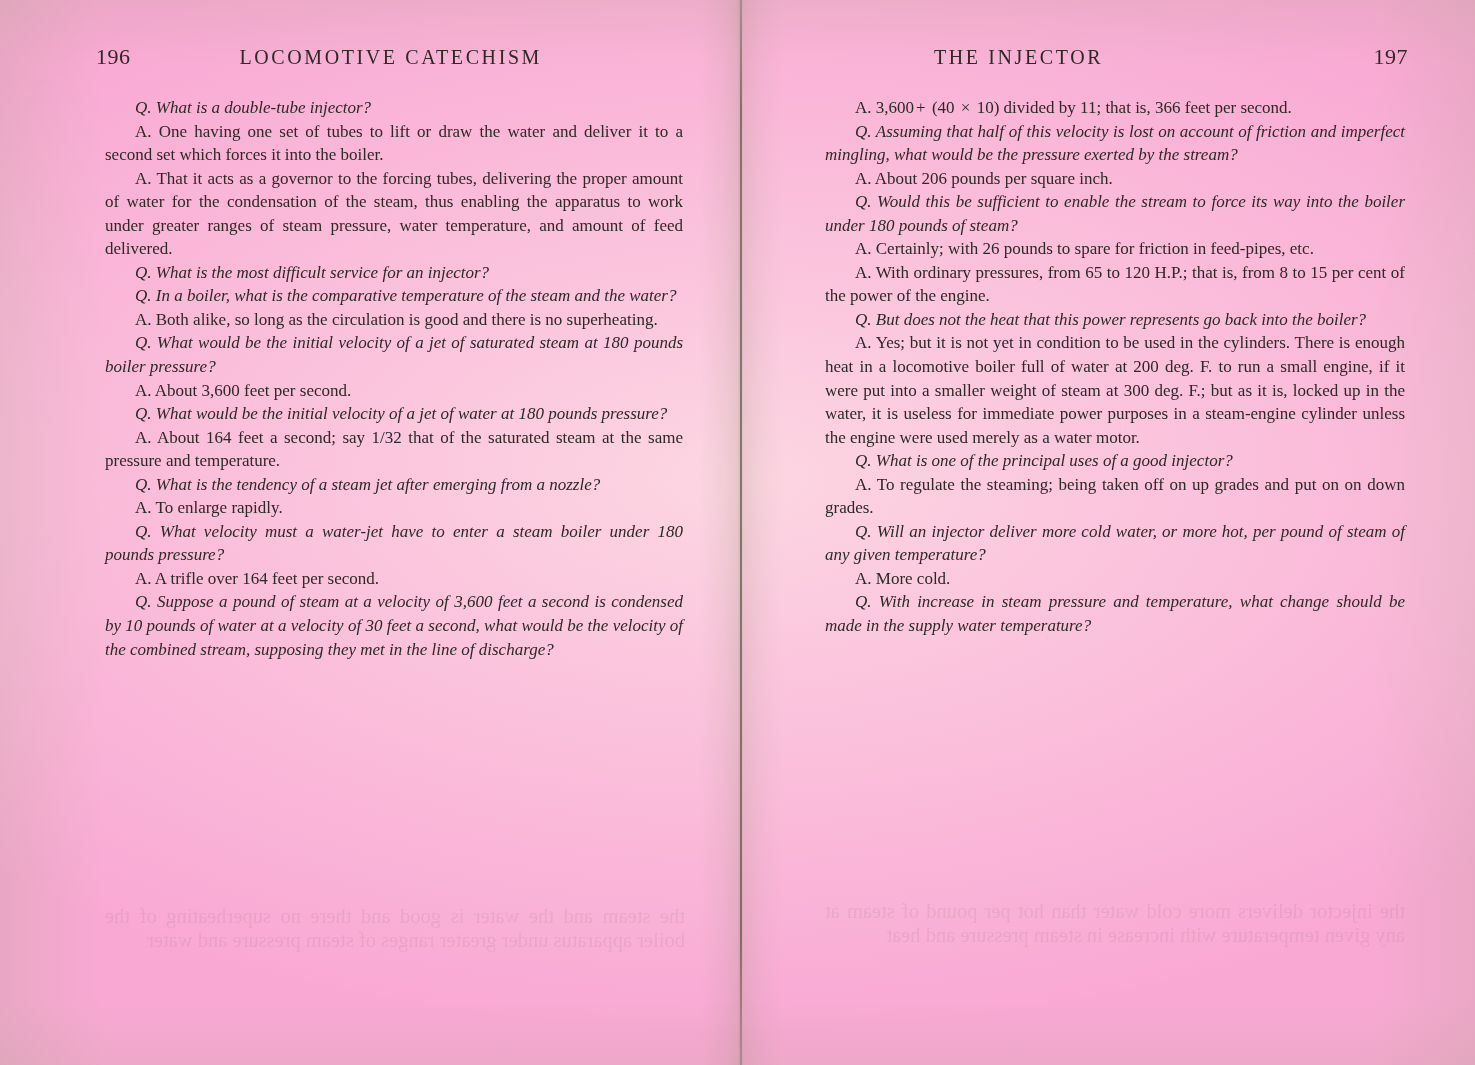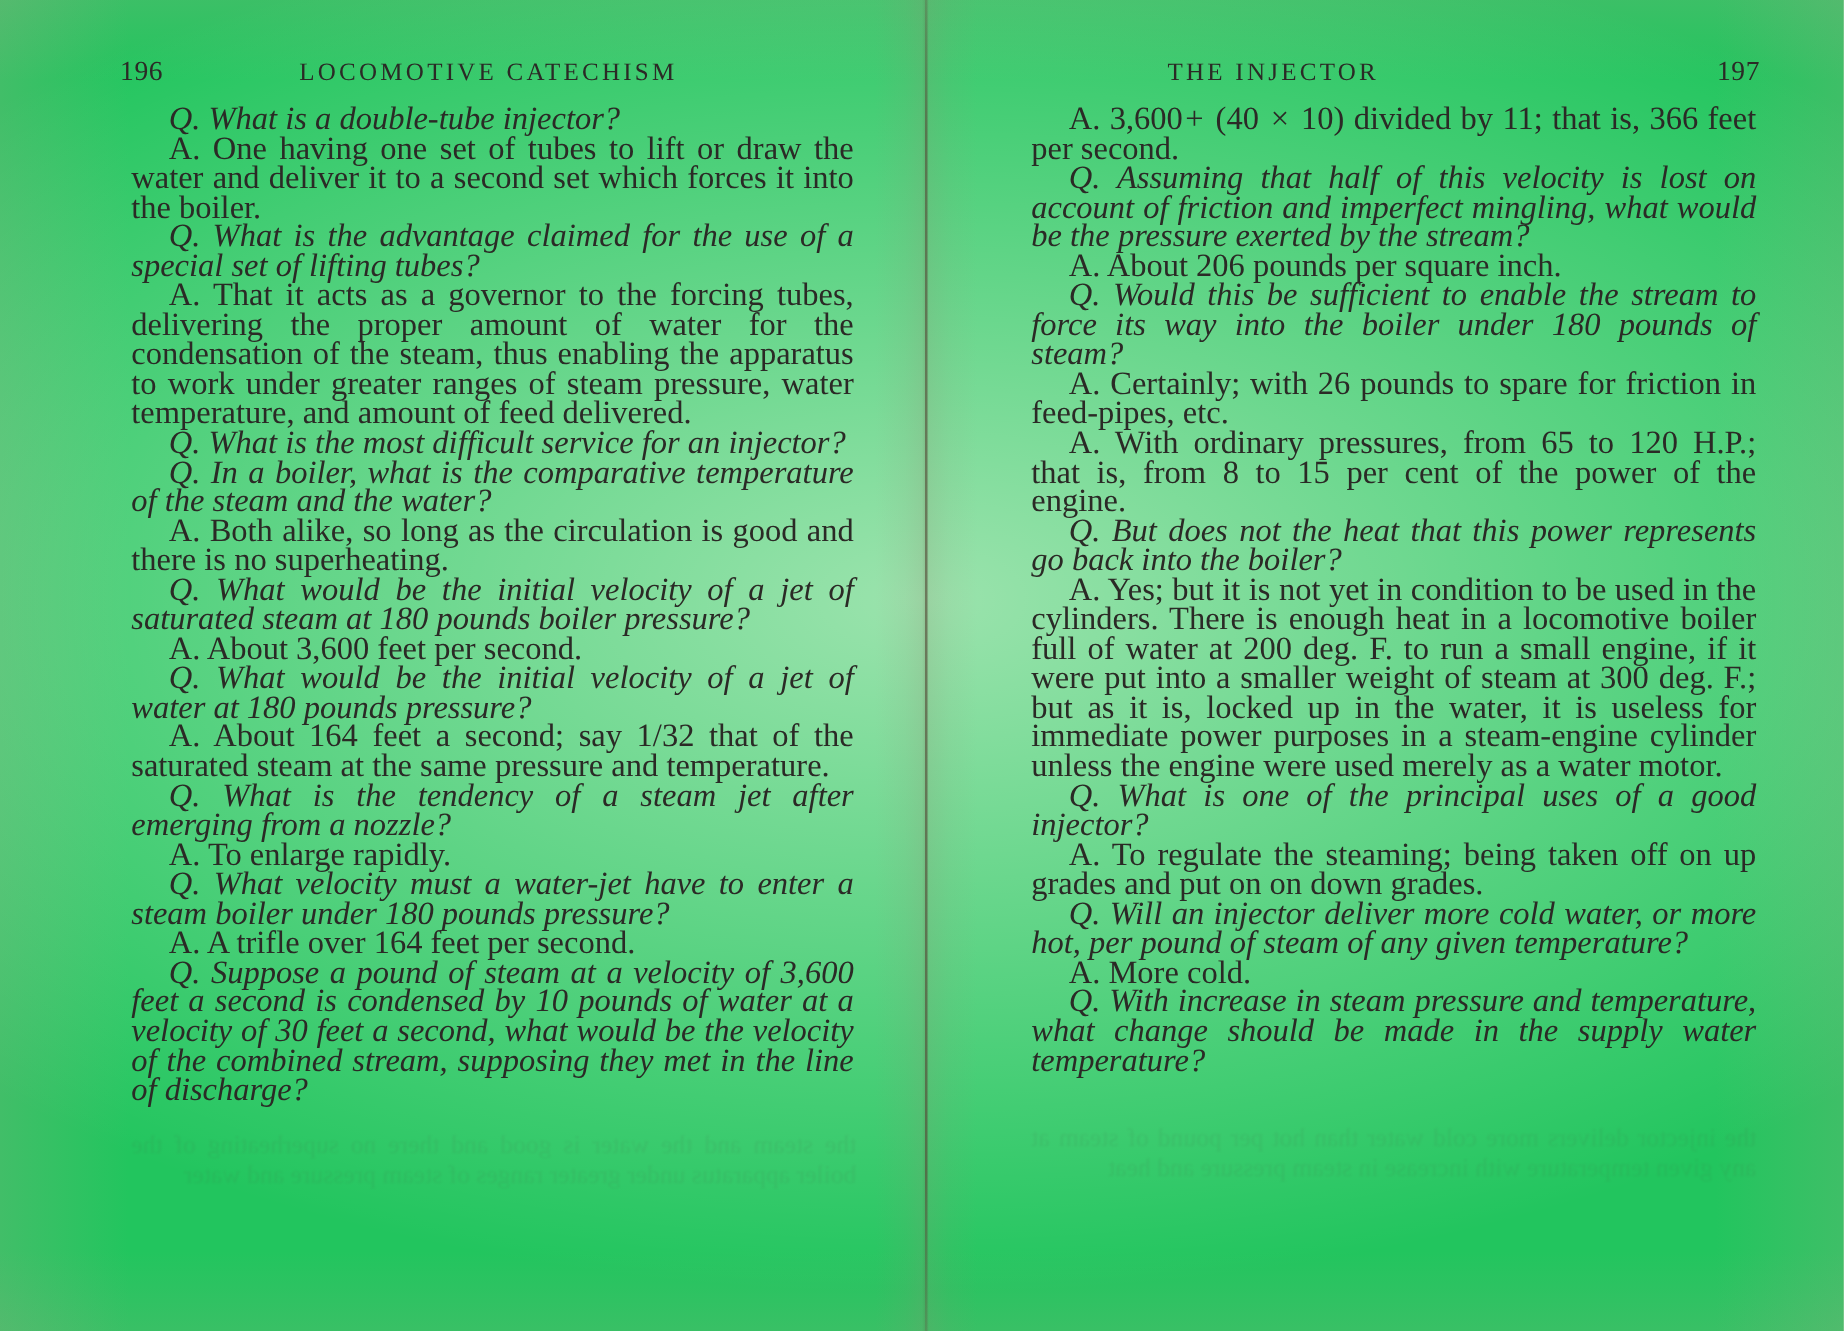--- a/index.html
+++ b/index.html
@@ -5,21 +5,21 @@
   html, body {
     margin: 0;
     padding: 0;
     background: #d9d3c0;
   }
   .scan {
     position: relative;
     width: 1475px;
     height: 1065px;
     overflow: hidden;
-    background: #22c55e;
+    background: #f9a8d4;
     font-family: "Liberation Serif", "DejaVu Serif", serif;
     color: #2b2a26;
   }
 
   
   .paper-tone {
     position: absolute;
     inset: 0;
     background:
       radial-gradient(130% 95% at 50% 45%, rgba(255,252,238,0.55) 0%, rgba(255,252,238,0.0) 55%),
@@ -99,22 +99,22 @@
     white-space: nowrap;
   }
   .head.h-left .folio { margin-right: auto; }
   .head.h-left .runhead { margin-right: 150px; }
   .head.h-right .runhead { margin-left: 112px; }
   .head.h-right .folio { margin-left: auto; }
 
   
   .col {
     position: absolute;
-    top: 83px;
-    font-size: 26px;
+    top: 96px;
+    font-size: 17px;
     line-height: 23.55px;
     text-align: justify;
     text-justify: inter-word;
   }
   .col.c-left  { left: 105px; width: 578px; }
   .col.c-right { left: 825px; width: 580px; }
 
   .col p {
     margin: 0;
     text-indent: 30px;
@@ -147,21 +147,20 @@
   </div>
 
   <div class="head h-left">
     <span class="folio">196</span>
     <span class="runhead">LOCOMOTIVE CATECHISM</span>
   </div>
 
   <div class="col c-left">
     <p class="q last-flush">Q. What is a double-tube injector?</p>
     <p class="a last-flush">A. One having one set of tubes to lift or draw the water and deliver it to a second set which forces it into the boiler.</p>
-    <p class="q last-flush">Q. What is the advantage claimed for the use of a special set of lifting tubes?</p>
     <p class="a last-flush">A. That it acts as a governor to the forcing tubes, delivering the proper amount of water for the condensation of the steam, thus enabling the apparatus to work under greater ranges of steam pressure, water temperature, and amount of feed delivered.</p>
     <p class="q last-flush">Q. What is the most difficult service for an injector?</p>
     <p class="q last-flush">Q. In a boiler, what is the comparative temperature of the steam and the water?</p>
     <p class="a last-flush">A. Both alike, so long as the circulation is good and there is no superheating.</p>
     <p class="q last-flush">Q. What would be the initial velocity of a jet of saturated steam at 180 pounds boiler pressure?</p>
     <p class="a last-flush">A. About 3,600 feet per second.</p>
     <p class="q last-flush">Q. What would be the initial velocity of a jet of water at 180 pounds pressure?</p>
     <p class="a last-flush">A. About 164 feet a second; say 1/32 that of the saturated steam at the same pressure and temperature.</p>
     <p class="q last-flush">Q. What is the tendency of a steam jet after emerging from a nozzle?</p>
     <p class="a last-flush">A. To enlarge rapidly.</p>

